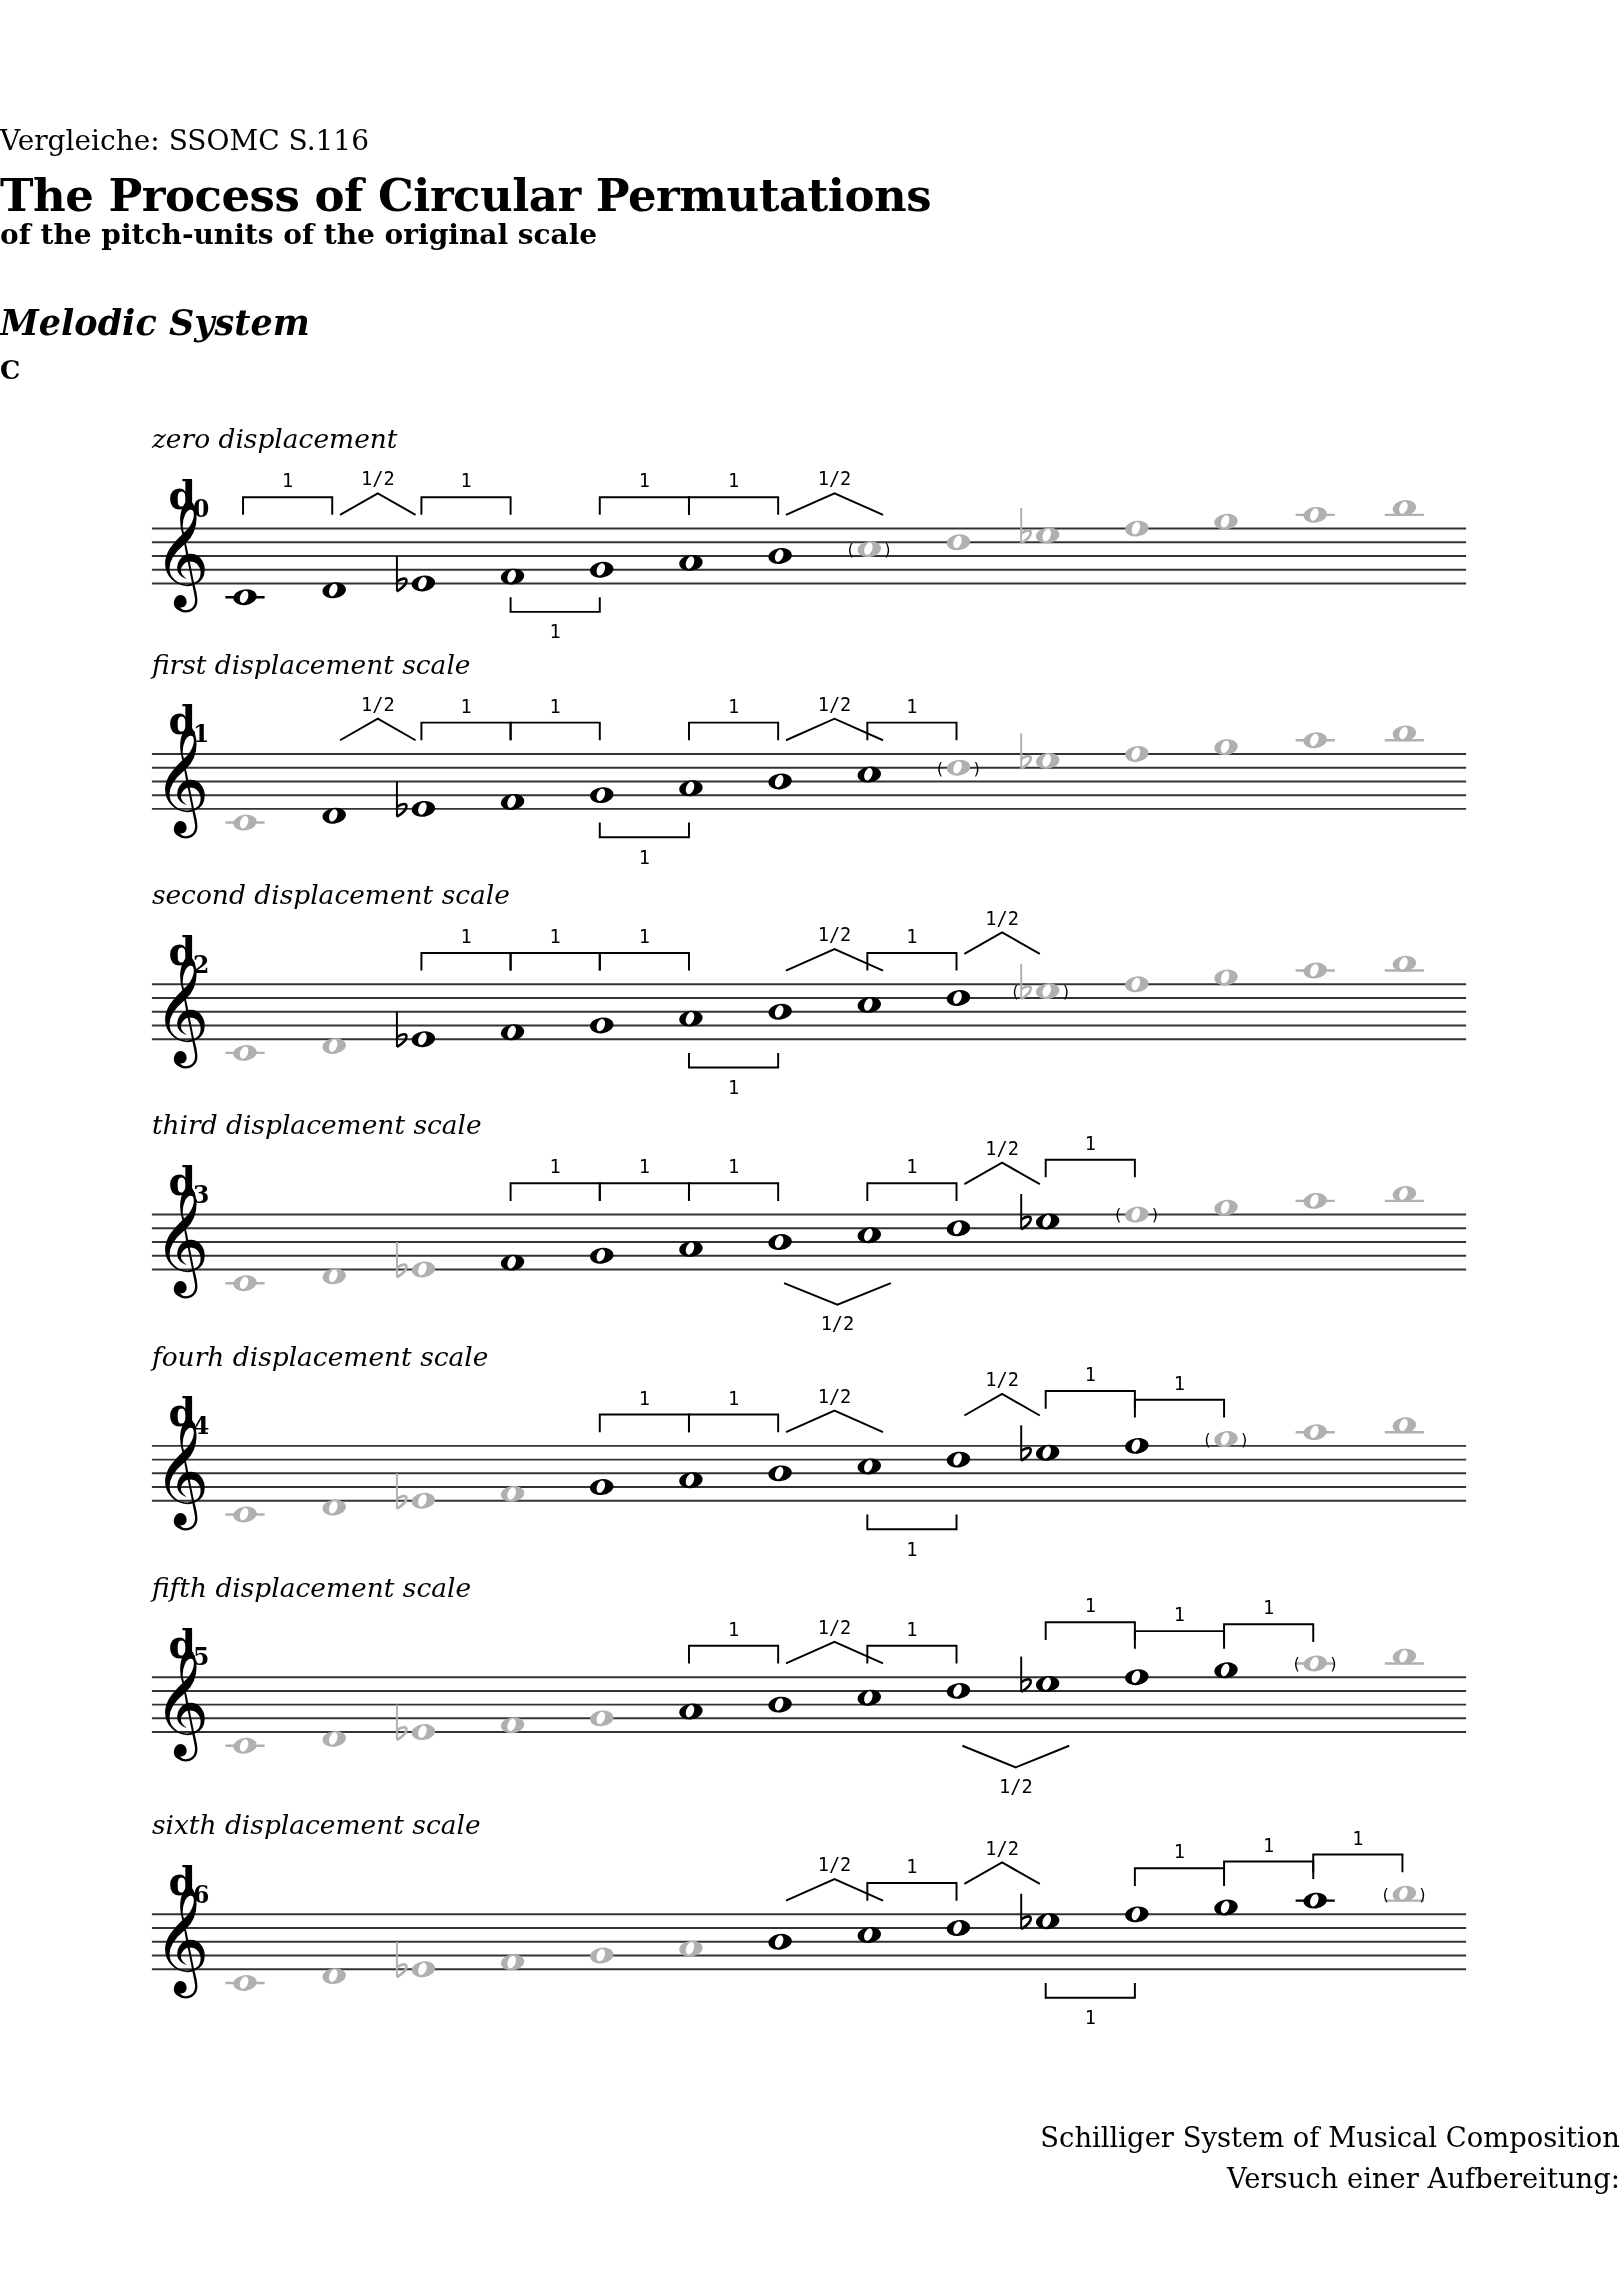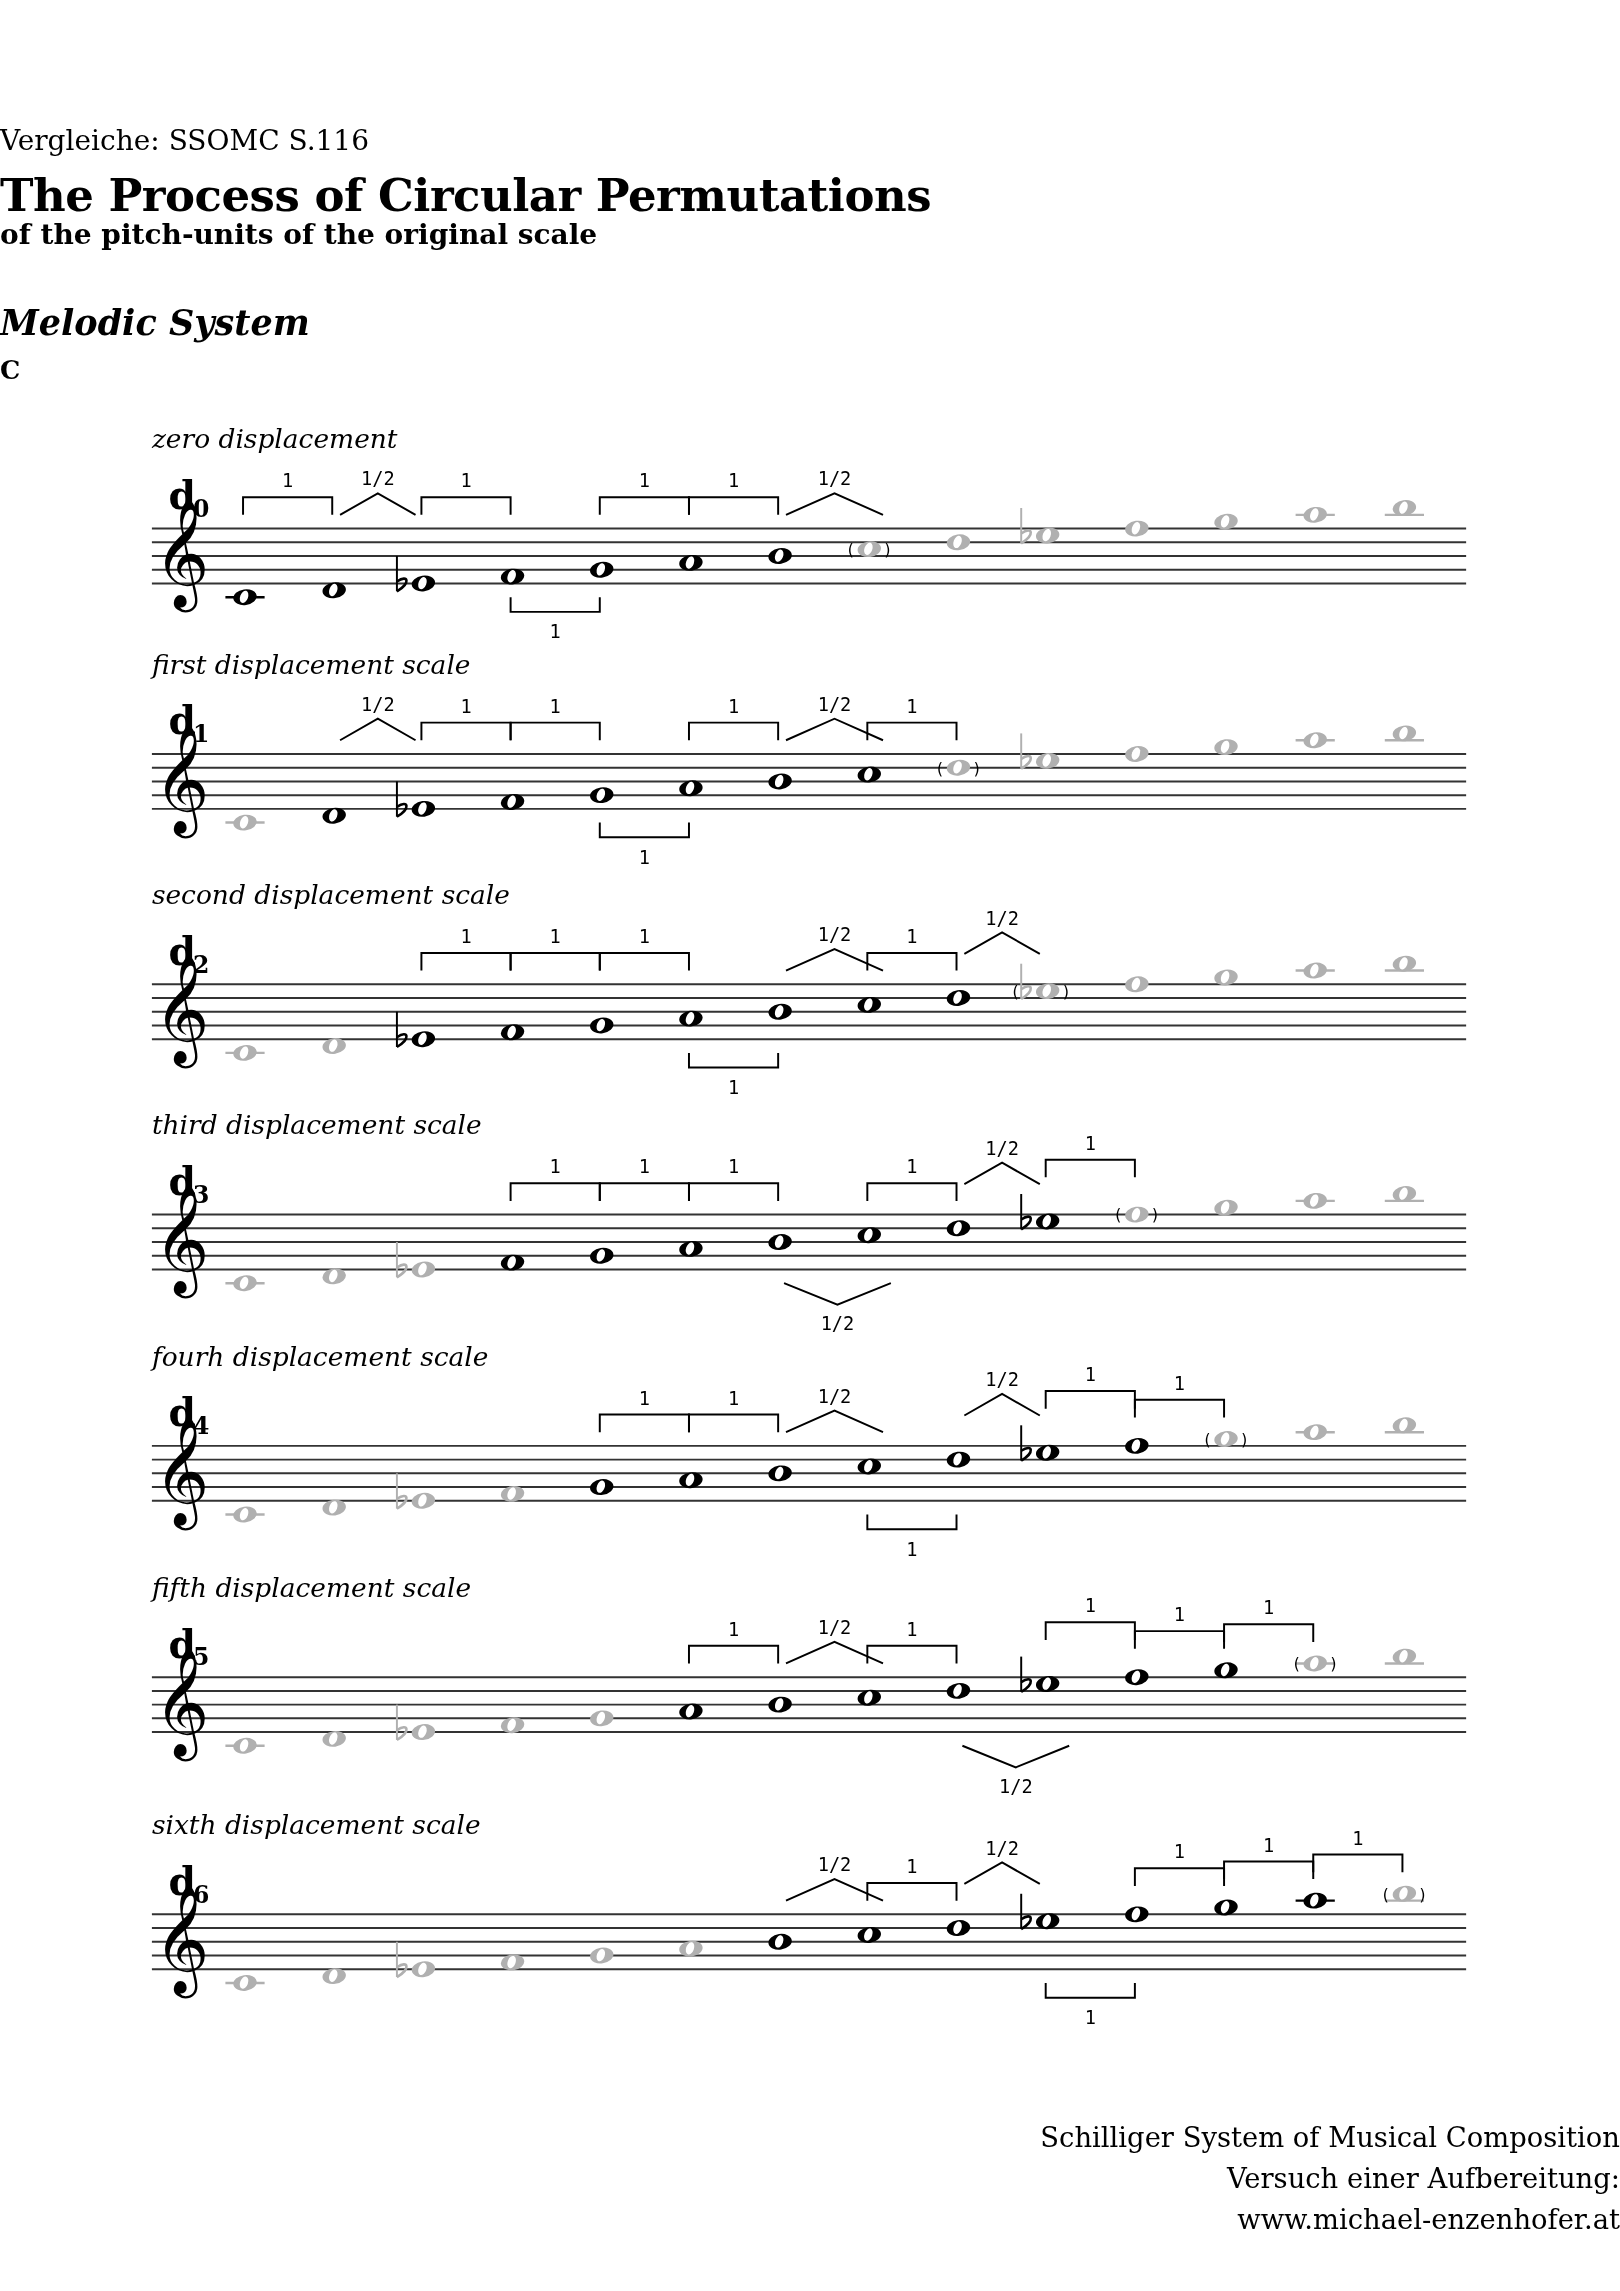--- a/index.html
+++ b/index.html
@@ -751,15 +751,14 @@
       <g>
         <polyline points="1340,1910 1340,1892 1431,1892 1431,1910" fill="none" stroke="#000" stroke-width="2"></polyline>
         <text x="1385.5" y="1882" text-anchor="middle" font-size="19" font-family="&quot;DejaVu Sans Mono&quot;, monospace">1</text>
       </g>
     </g>
   </svg>
 
 <div id="footer">
   <div class="footer-line">Schilliger System of Musical Composition</div>
   <div class="footer-line">Versuch einer Aufbereitung:</div>
-  <div class="footer-line">www.michael-enzenhofer.at</div>
 </div>
 
 
 </body></html>

